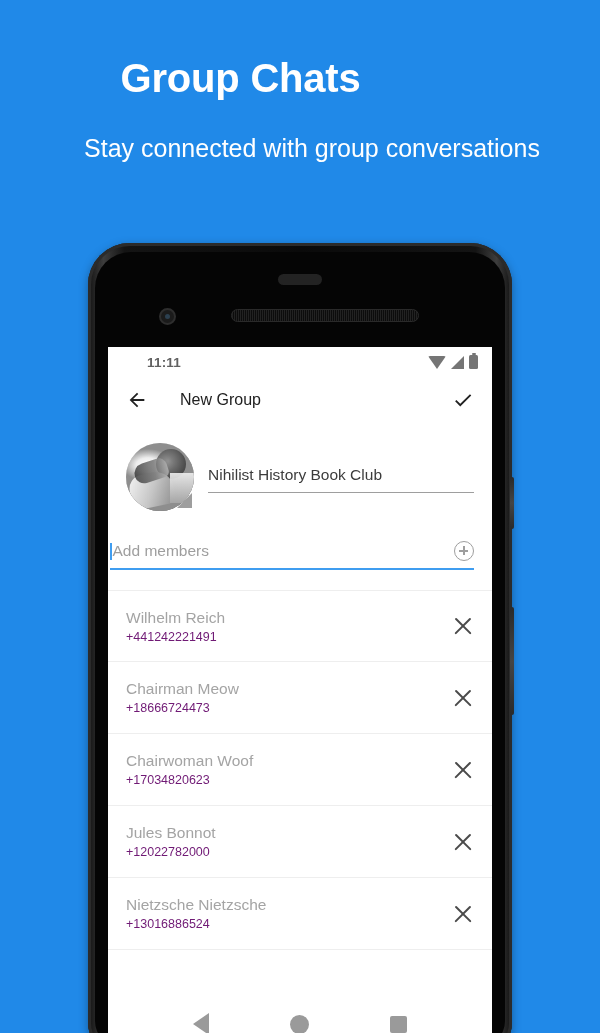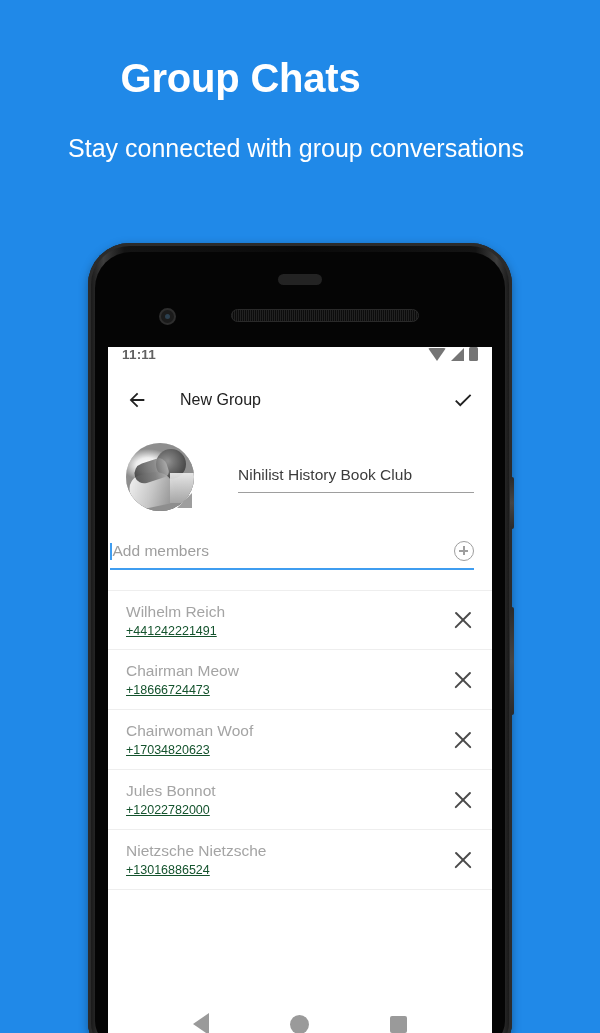--- a/index.html
+++ b/index.html
@@ -11,21 +11,21 @@
   }
   #stage { position:relative; width:600px; height:1033px; background:#2089e8; }
 
   
   .promo-title {
     position:absolute; left:0; top:56px; width:481px;
     text-align:center; color:#ffffff;
     font-size:40px; font-weight:bold; letter-spacing:-0.2px;
   }
   .promo-sub {
-    position:absolute; left:56px; top:132px; width:480px;
+    position:absolute; left:72px; top:132px; width:480px;
     text-align:center; color:#ffffff;
     font-size:25px; font-weight:normal; line-height:1.33;
   }
 
   
   .phone {
     position:absolute; left:88px; top:243px;
     width:424px; height:810px;
     background:#0d0d0d;
     border-radius:42px 42px 30px 30px;
@@ -73,22 +73,22 @@
   
   .screen {
     position:absolute; left:20px; top:104px;
     width:384px; height:706px;
     background:#ffffff;
     overflow:hidden;
   }
 
   
   .statusbar {
-    height:30px; display:flex; align-items:flex-start;
-    padding:0 14px; background:#fff;
+    height:30px; display:flex; align-items:center;
+    padding:0 14px; background:#fff;margin-left:25px;
   }
   .status-time { font-size:13.5px; color:#616161; font-weight:bold; letter-spacing:0.2px; }
   .status-icons { margin-left:auto; display:flex; align-items:center; gap:5px; }
   .ic-wifi {
     width:0; height:0; border-left:9px solid transparent;
     border-right:9px solid transparent; border-top:13px solid #757575;
     border-radius:2px;
   }
   .ic-signal {
     width:0; height:0; border-left:13px solid transparent;
@@ -112,21 +112,20 @@
     margin-left:32px;
   }
   .appbar-spacer { flex:1; }
   .icon-btn { display:flex; align-items:center; justify-content:center; }
   .ic-back svg, .ic-check svg { display:block; }
 
   
   .group-row {
     display:flex; align-items:flex-start;
     padding:20px 18px 0 18px;
-    gap:30px;
   }
   .avatar-wrap { position:relative; width:68px; height:68px; flex:none; }
   .avatar {
     width:68px; height:68px; border-radius:50%;
     overflow:hidden; position:relative;
     background:#cfcfcf;
     filter:grayscale(1);
   }
   .avatar .p1{position:absolute;left:0;top:0;width:68px;height:68px;
     background:
@@ -172,27 +171,27 @@
   .ic-plus::before, .ic-plus::after{
     content:""; position:absolute; background:#9e9e9e;
   }
   .ic-plus::before{ left:4px; top:8.2px; width:9px; height:1.6px; }
   .ic-plus::after { top:4px; left:8.2px; height:9px; width:1.6px; }
 
   
   .member-list { margin-top:20px; }
   .member-row {
     display:flex; align-items:center;
-    height:60px; padding:0 18px;
+    height:72px; padding:0 18px;
     border-bottom:1px solid #eeeeee;
   }
   .member-row:first-child { border-top:1px solid #eeeeee; }
   .member-text { flex:1; display:flex; flex-direction:column; gap:3px; }
   .member-name { font-size:15.5px; color:#a4a4a4; }
-  .member-phone { font-size:12.5px; color:#14532d;text-decoration:underline; }
+  .member-phone { font-size:12.5px; color:#701a75; }
   .ic-x { width:22px; height:22px; position:relative; flex:none; }
   .ic-x::before, .ic-x::after{
     content:""; position:absolute; left:0; top:10px;
     width:22px; height:2.4px; background:#4a4a4a; border-radius:1px;
   }
   .ic-x::before{ transform:rotate(45deg); }
   .ic-x::after { transform:rotate(-45deg); }
 
   
   .navbar {

